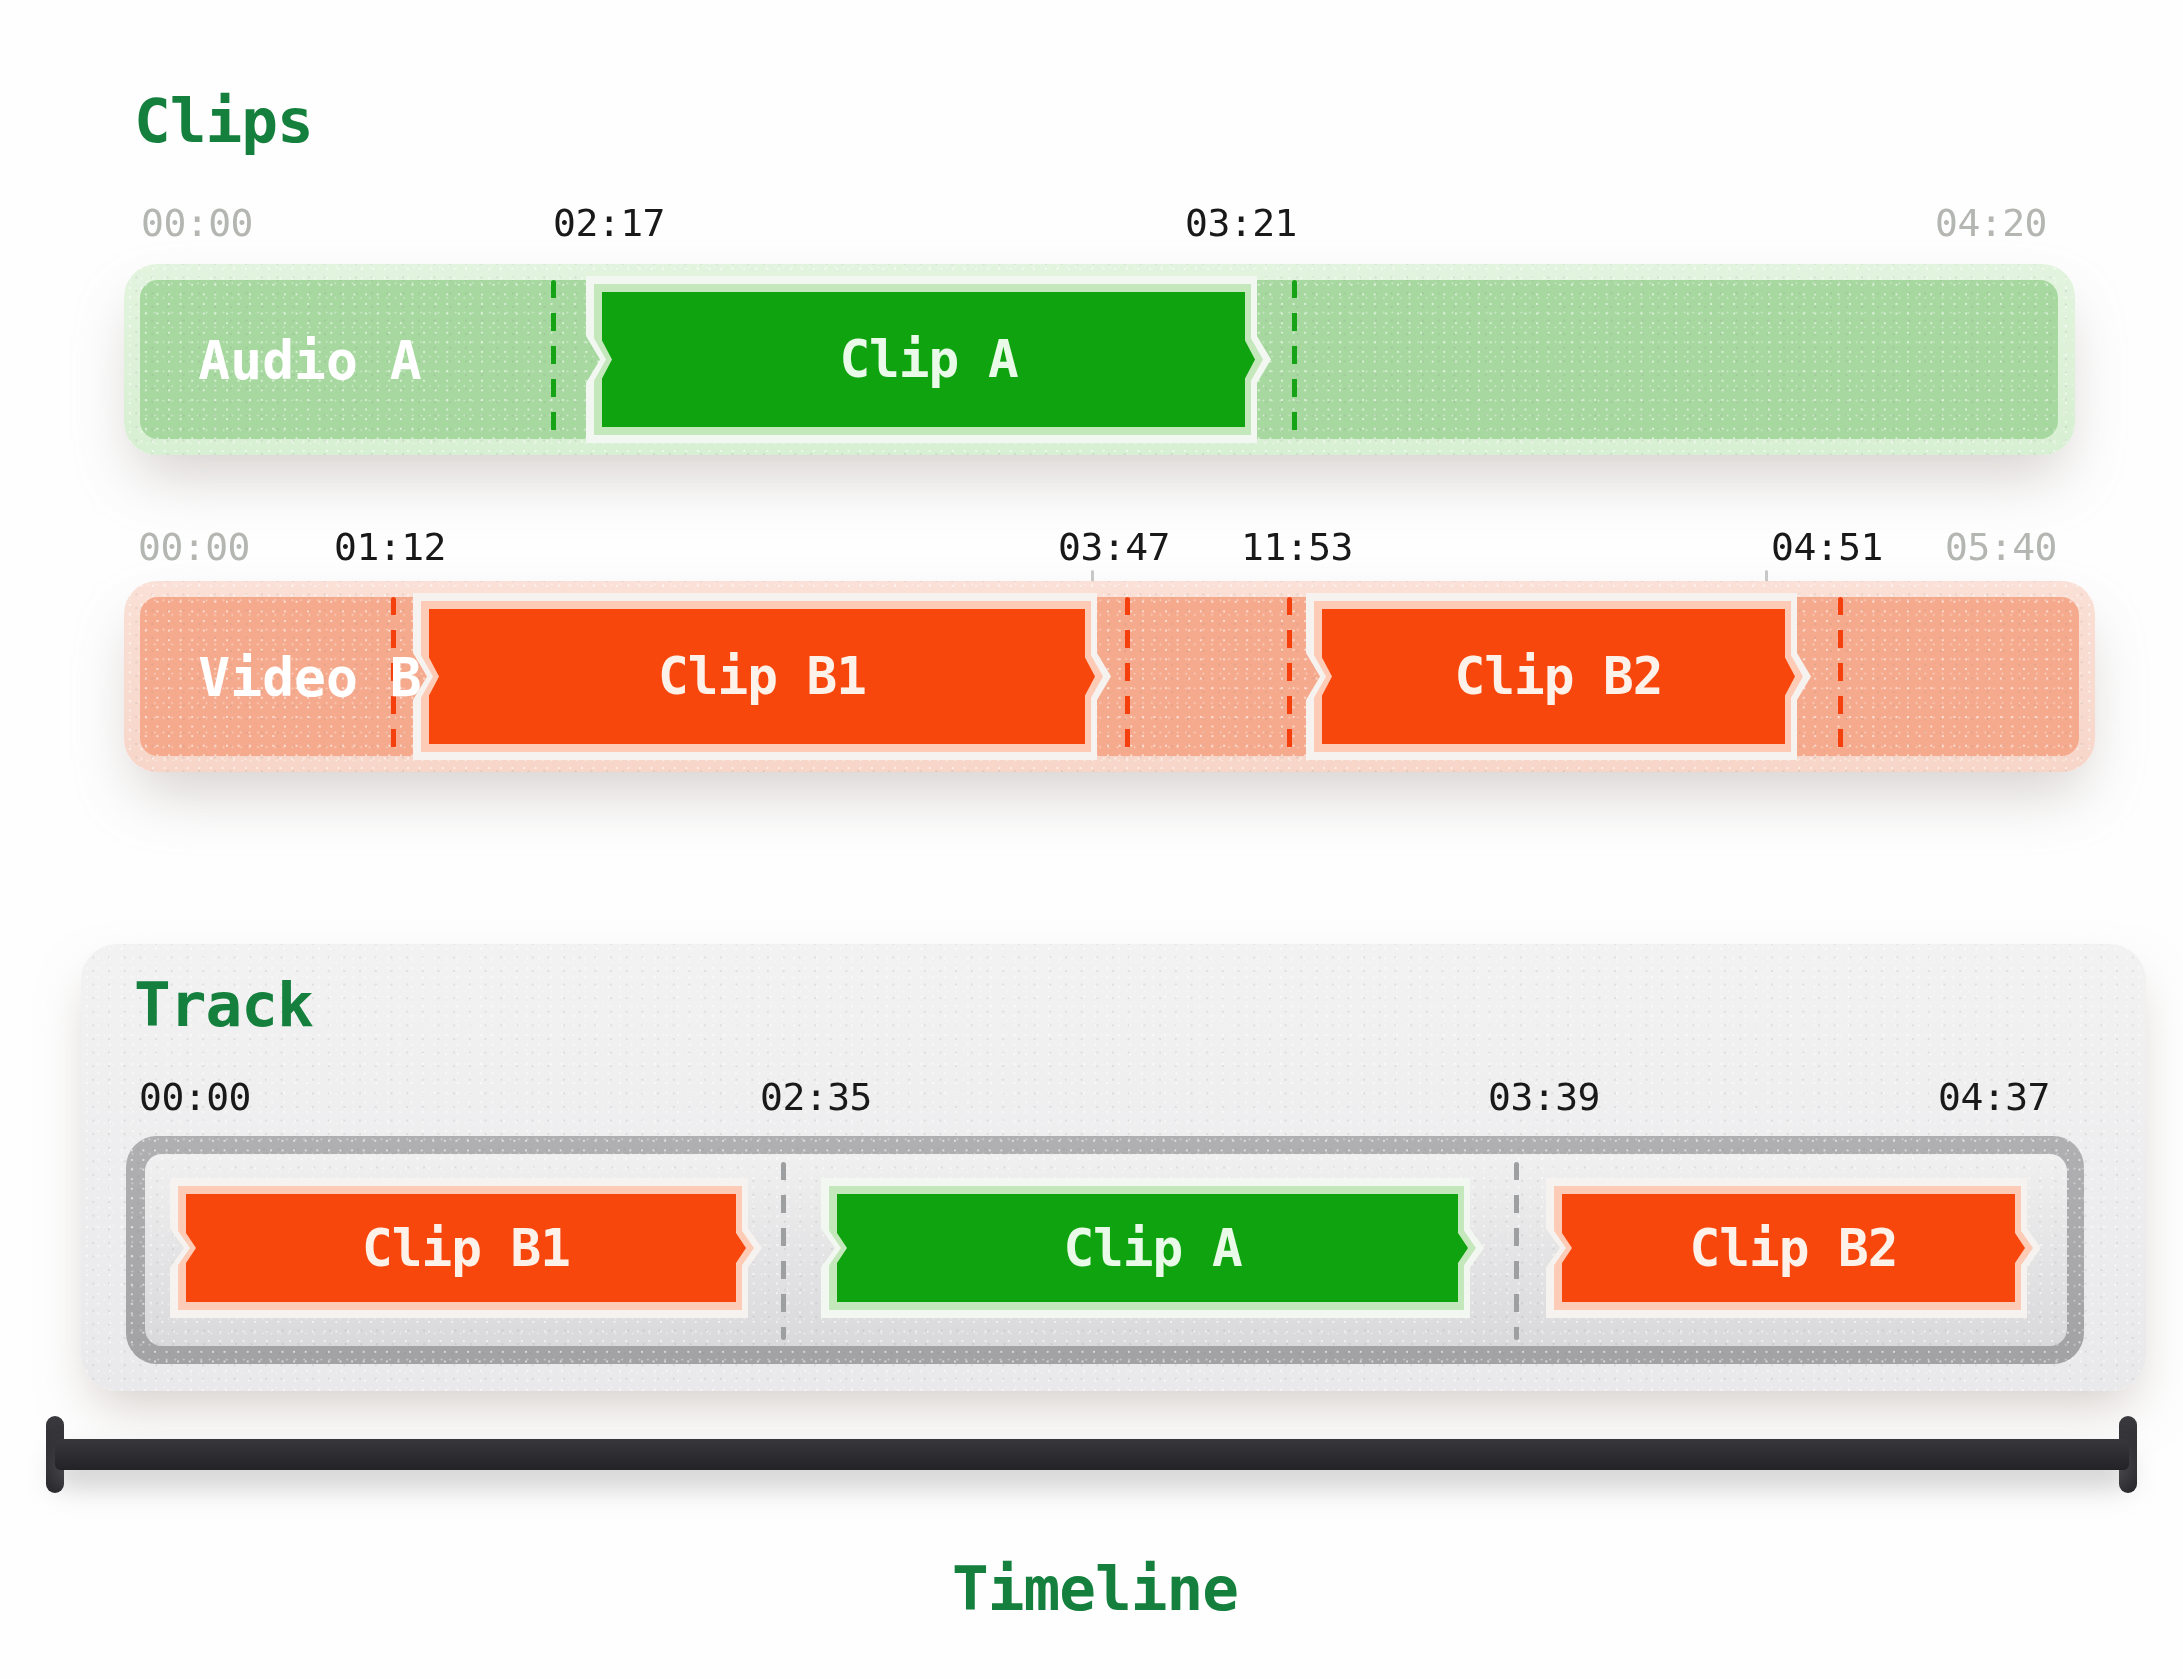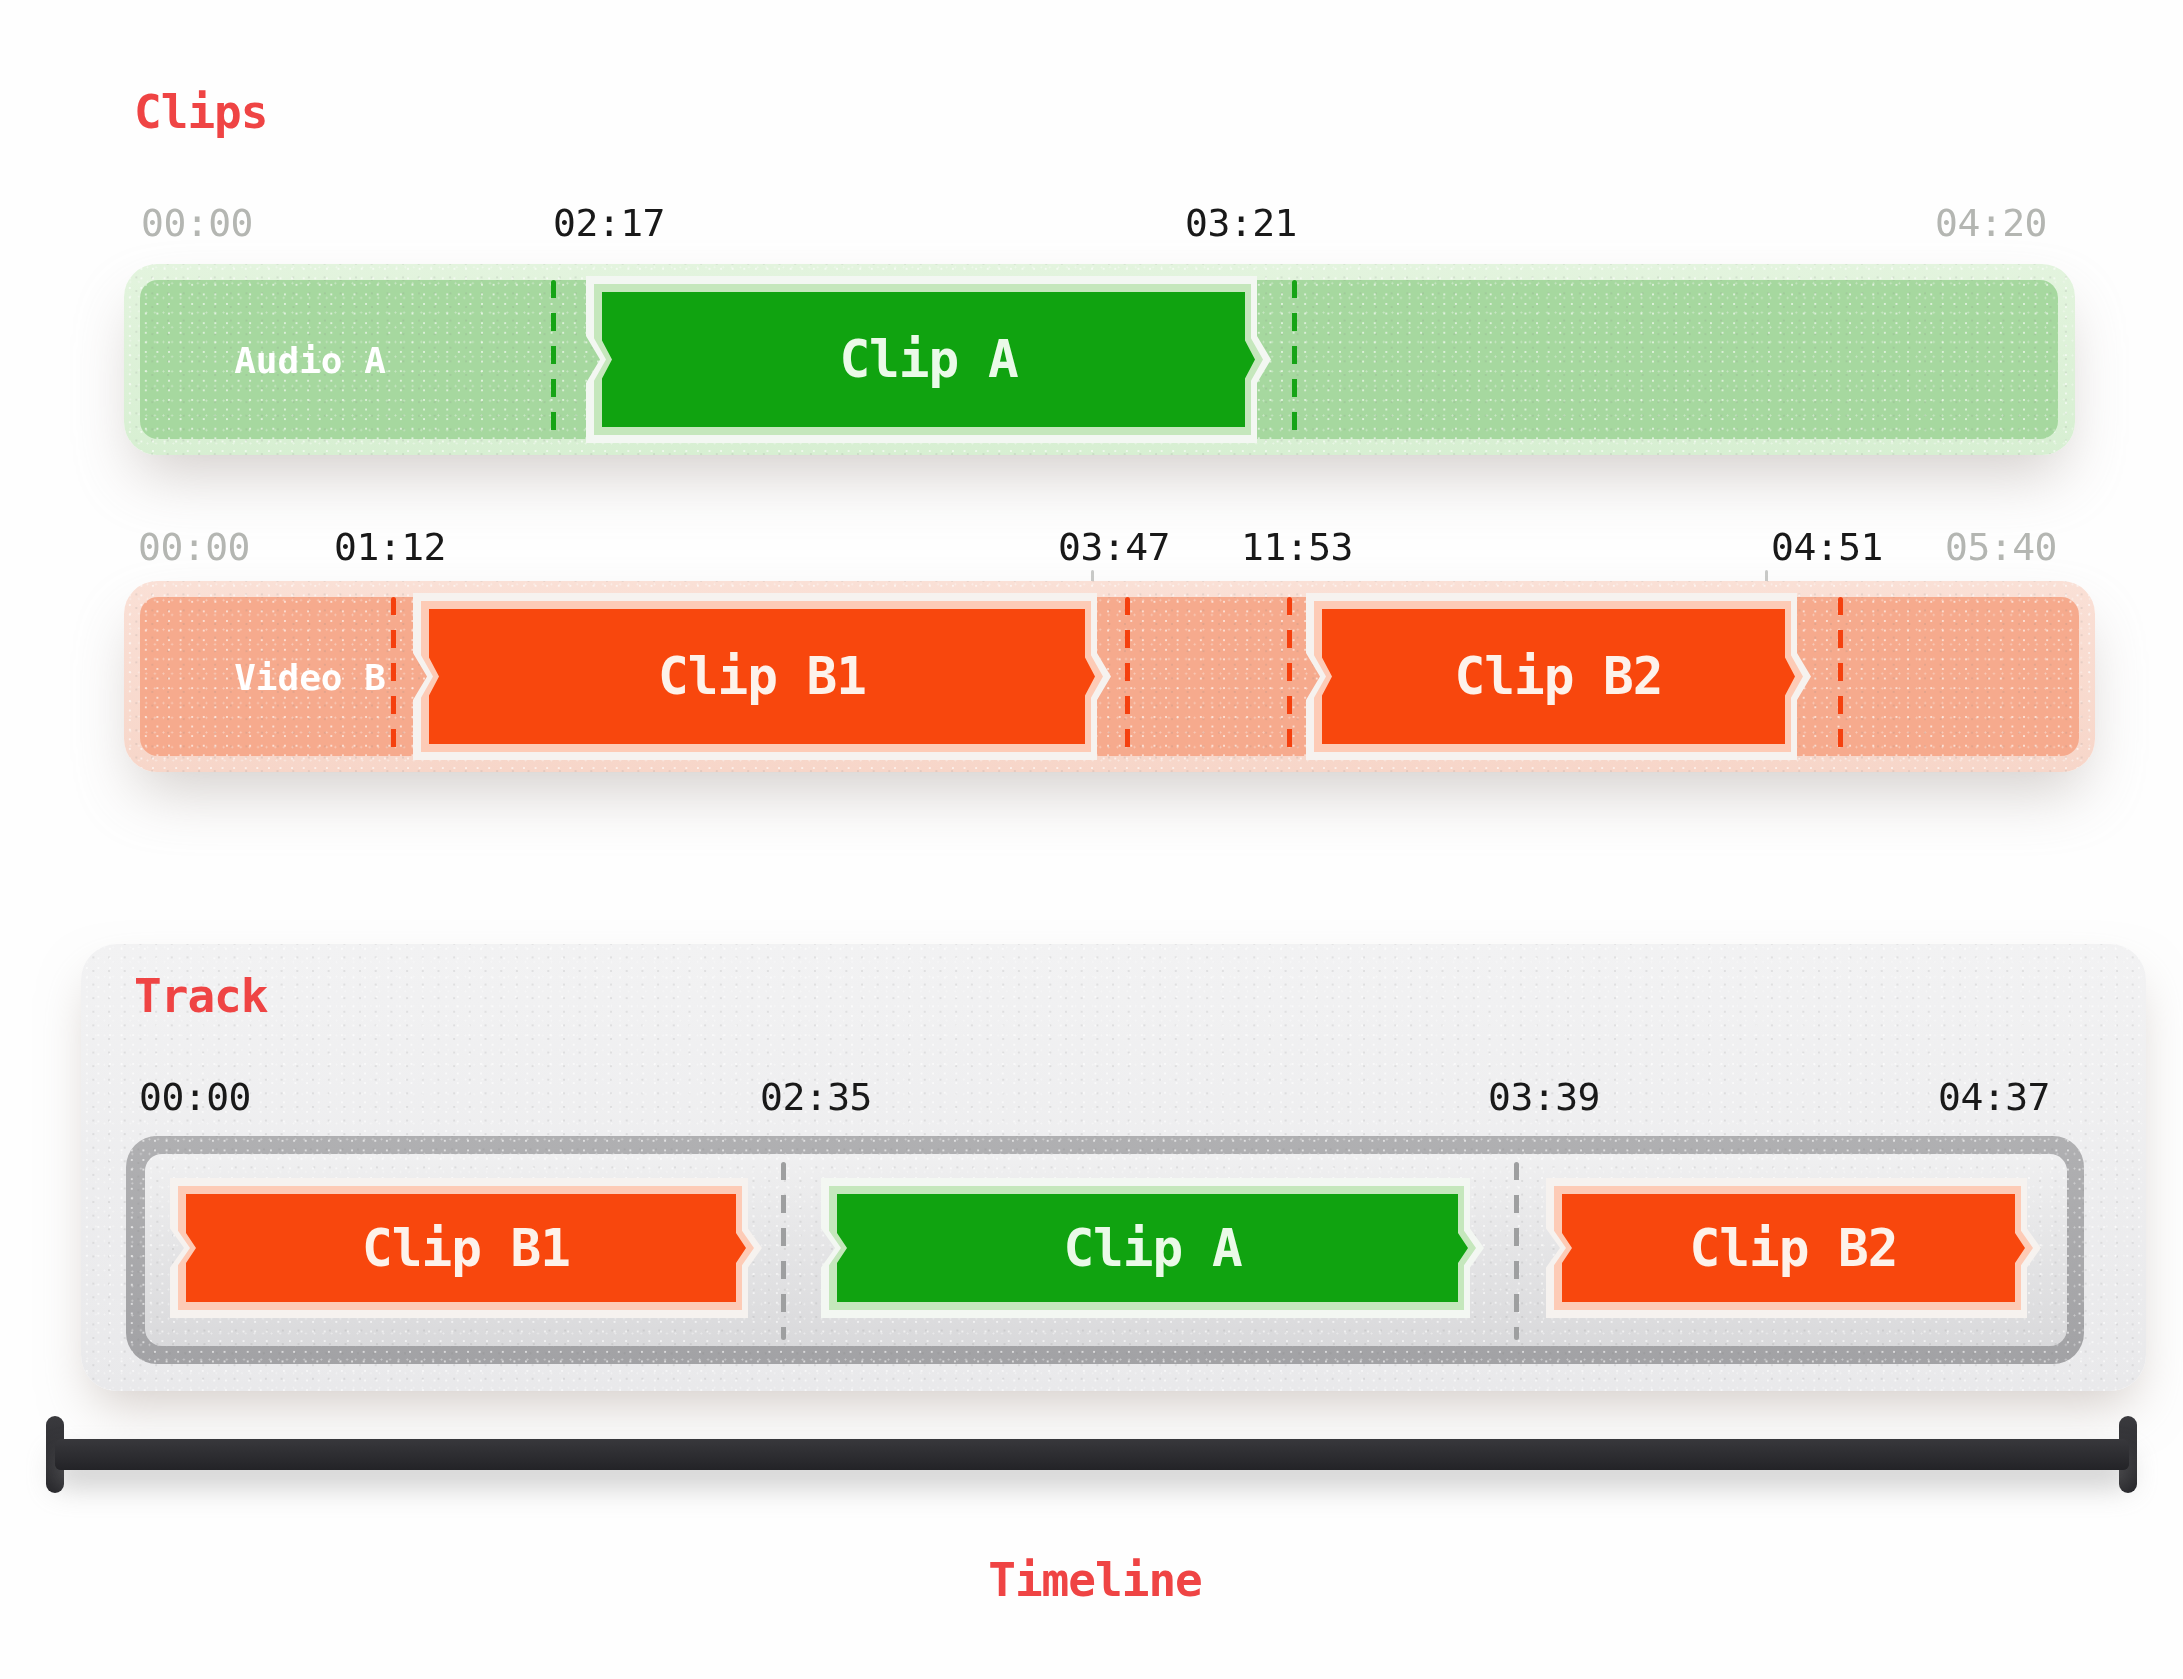--- a/index.html
+++ b/index.html
@@ -12,25 +12,25 @@
   .abs{position:absolute;}
   .noise::after{
     content:"";position:absolute;inset:0;border-radius:inherit;pointer-events:none;
     background-image:
       radial-gradient(circle, rgba(255,255,255,0.60) 0.9px, transparent 1.3px),
       radial-gradient(circle, rgba(130,130,130,0.16) 0.8px, transparent 1.2px),
       radial-gradient(circle, rgba(255,255,255,0.40) 0.8px, transparent 1.2px);
     background-size:11.6px 9.6px, 15.7px 13.6px, 8.6px 14.7px;
     background-position:0 0, 4.5px 6.6px, 2px 10.6px;
   }
-  .sec-title{font-size:46px;font-weight:800;color:#ef4444;letter-spacing:-1px;white-space:nowrap;}
+  .sec-title{font-size:61px;font-weight:800;color:#15803d;letter-spacing:-1px;white-space:nowrap;}
   .ts{position:absolute;transform:translateX(-50%);font-size:38px;font-weight:400;
       color:#191919;white-space:nowrap;letter-spacing:-0.5px;}
   .ts.muted{color:#b4b6b2;}
-  .row-label{position:absolute;transform:translate(-50%,-50%);font-size:36px;font-weight:700;
+  .row-label{position:absolute;transform:translate(-50%,-50%);font-size:53px;font-weight:700;
       color:#ffffff;white-space:nowrap;}
   .vdash{position:absolute;width:4.5px;border-radius:2.5px;
       background:repeating-linear-gradient(180deg, var(--c) 0 18px, transparent 18px 33px);}
   .tick{position:absolute;width:2.5px;border-radius:1.5px;background:#c9cac8;}
 
   
   .clip{position:absolute;border-radius:22px;}
   .cl{position:absolute;
     clip-path:polygon(
       0 0,

